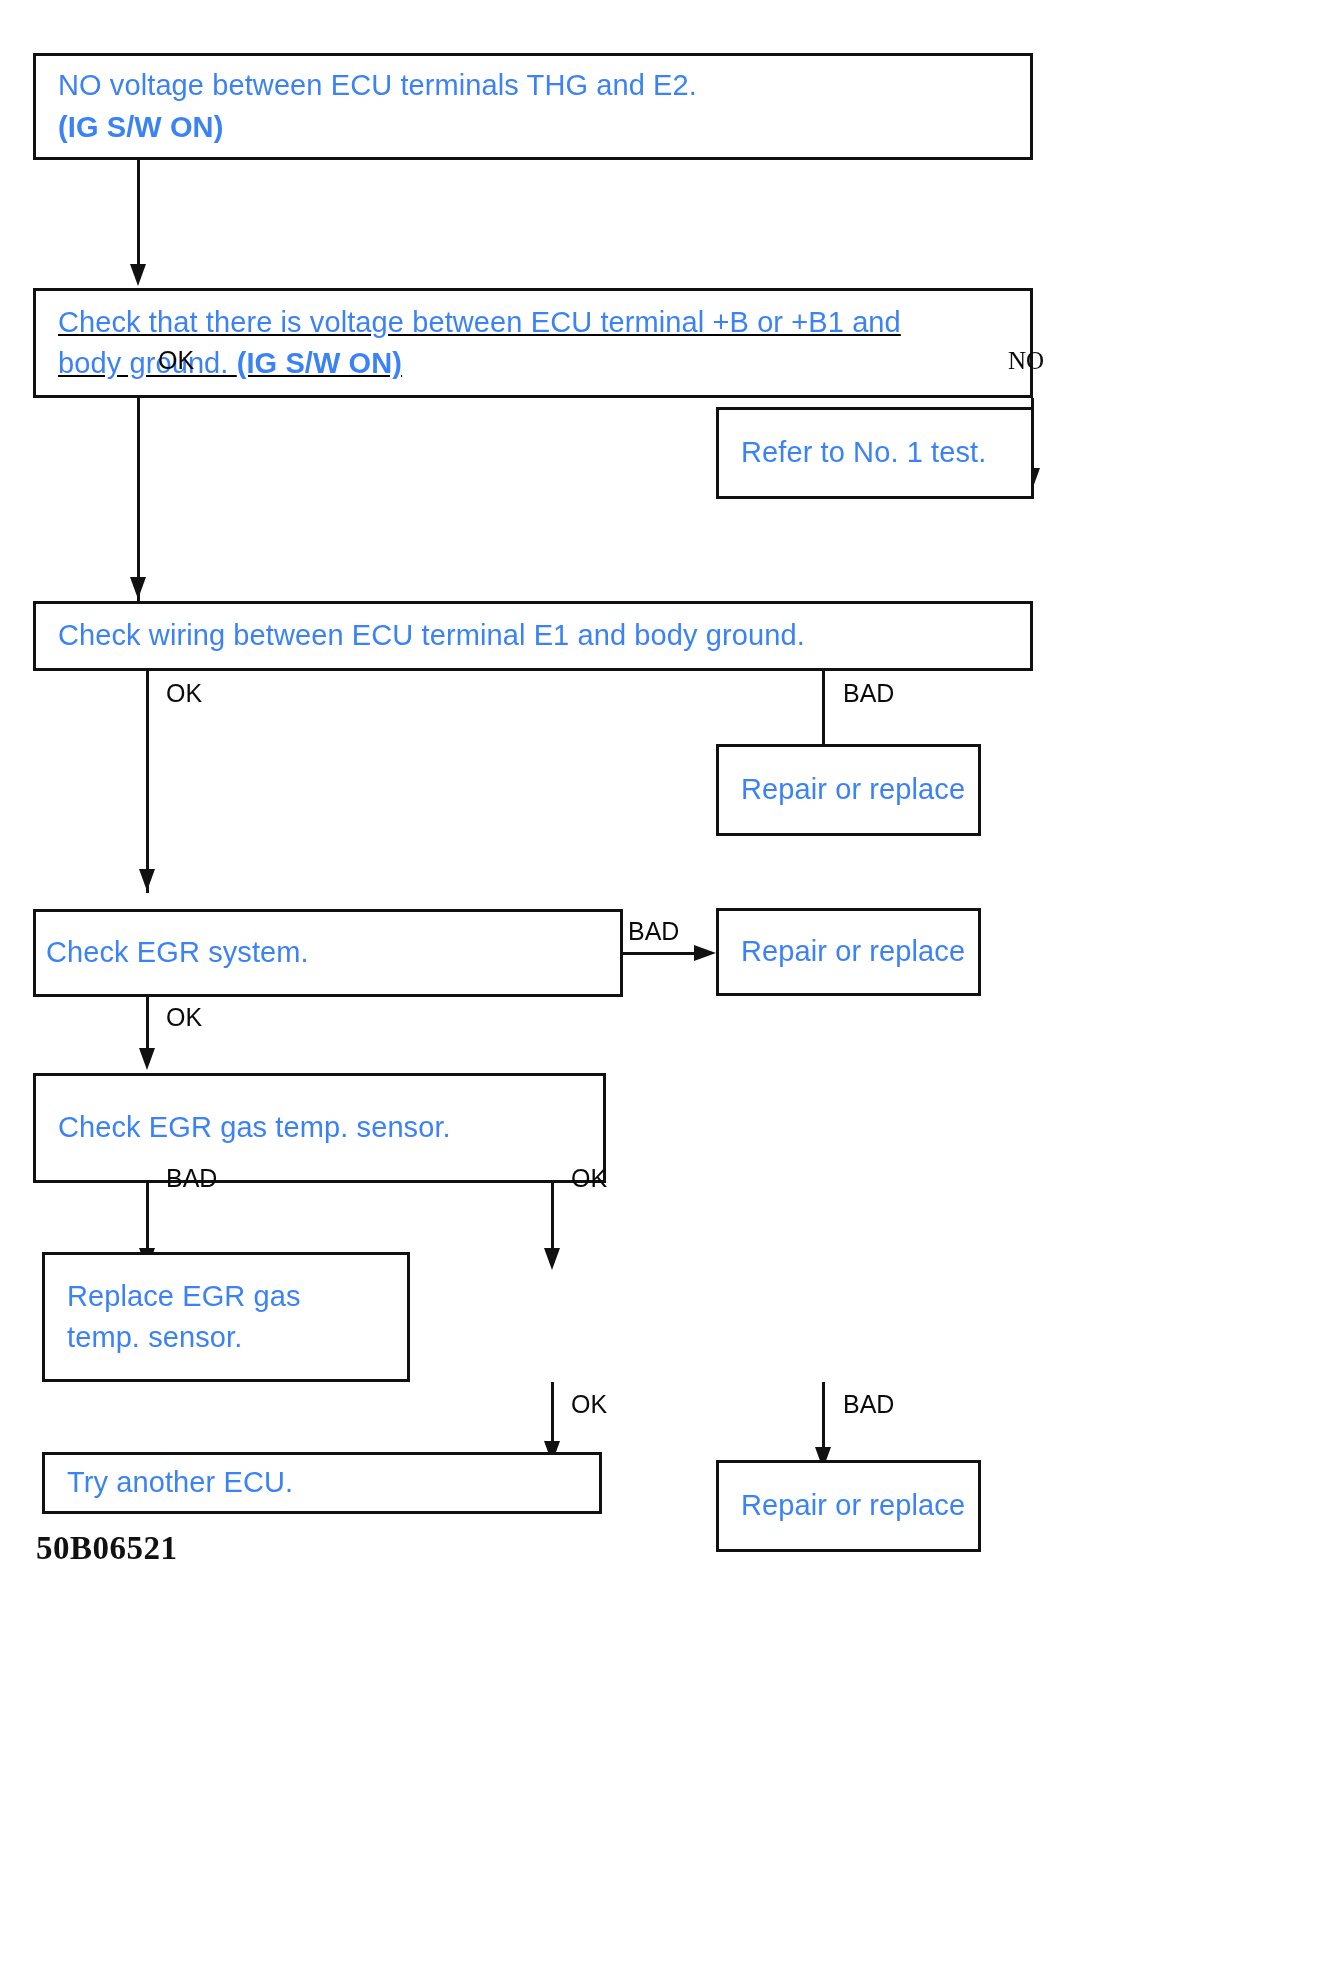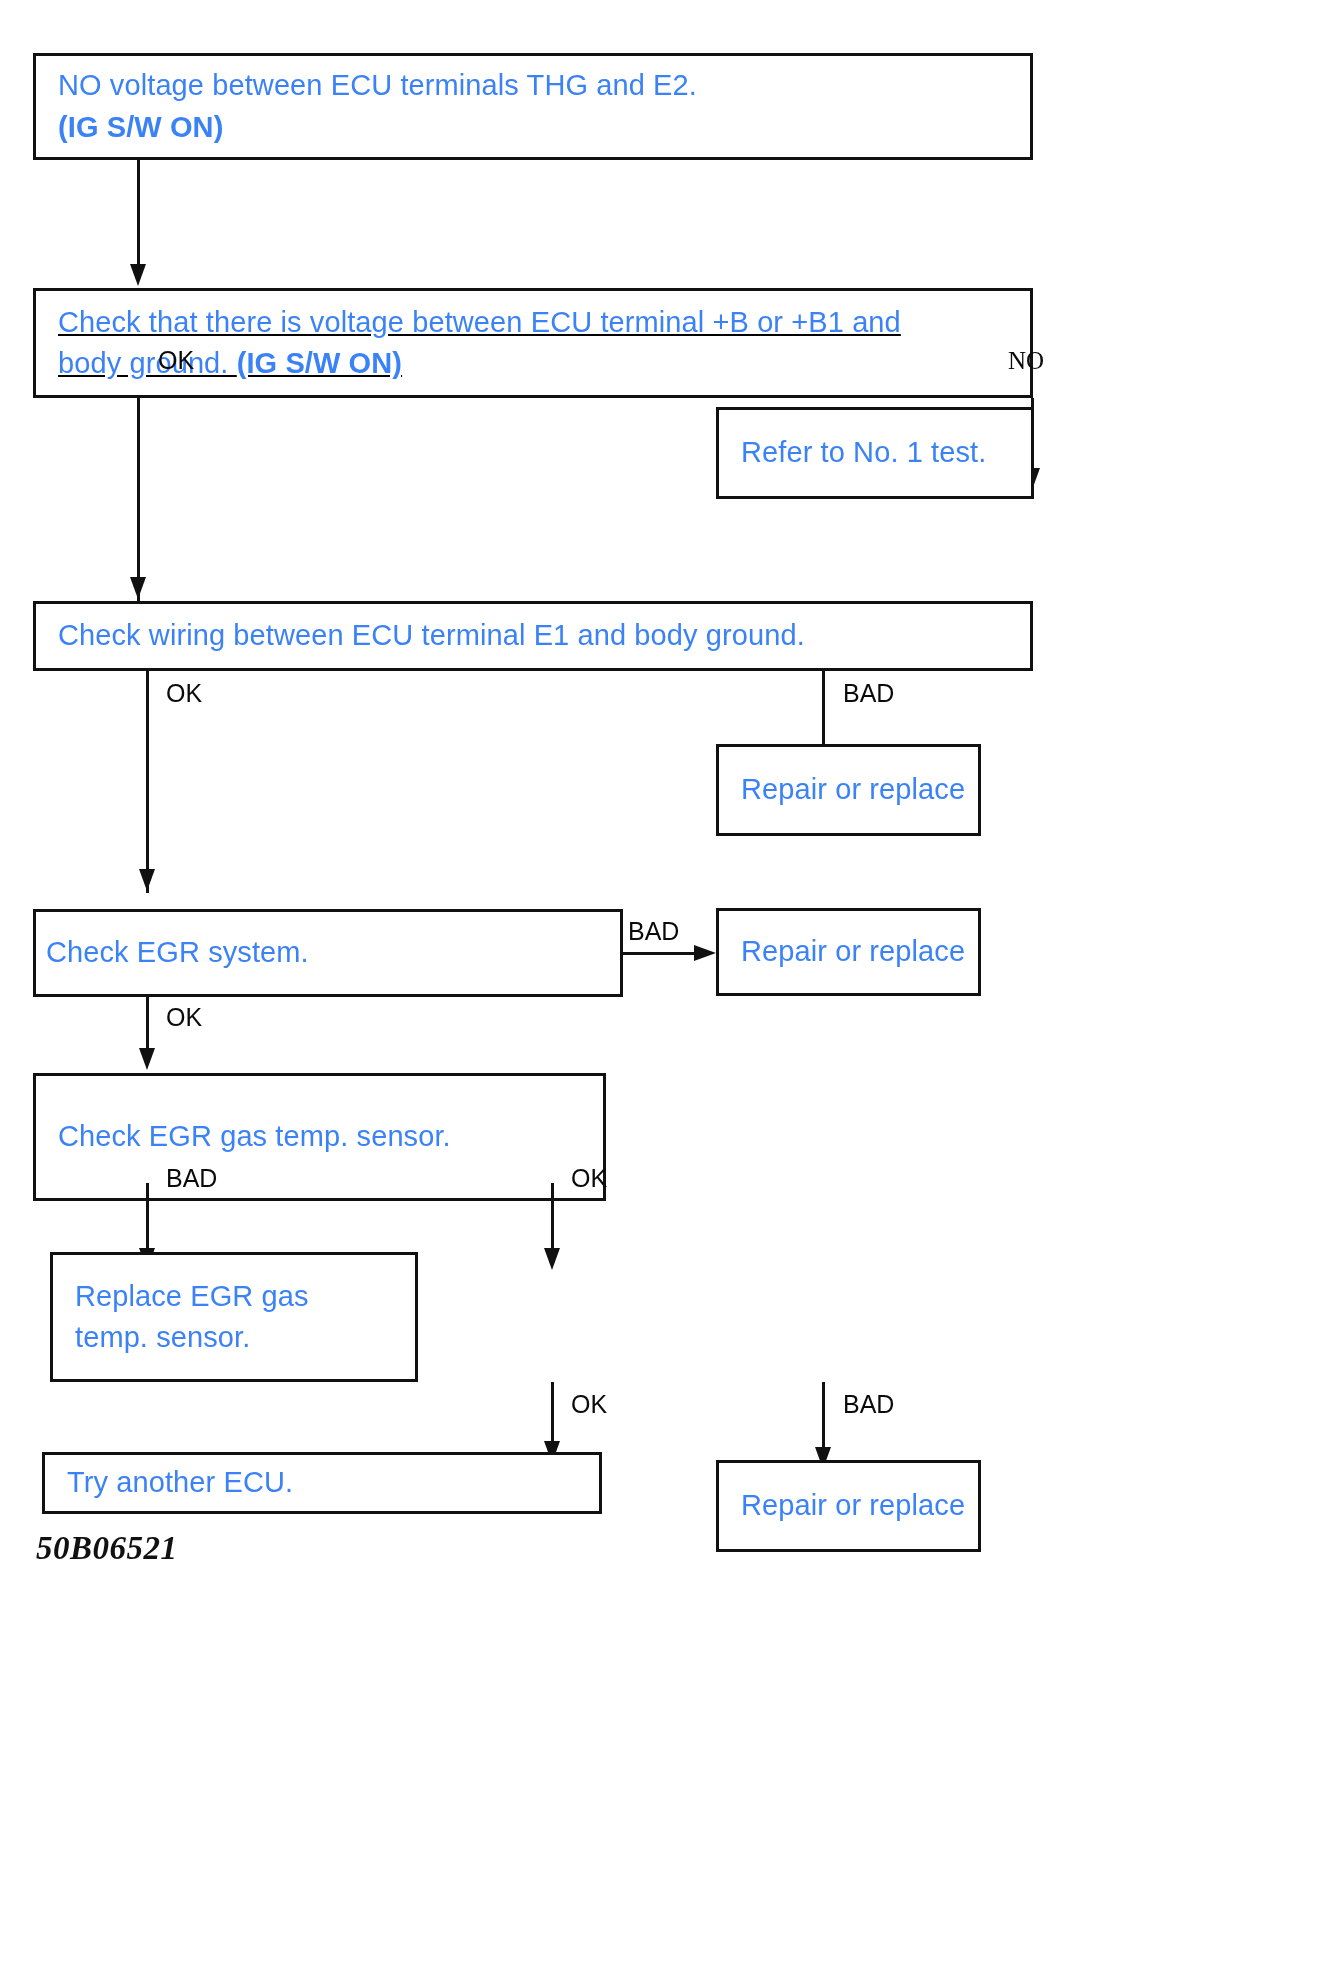--- a/index.html
+++ b/index.html
@@ -81,21 +81,20 @@
     font-size: 25px;
     line-height: 1;
     white-space: nowrap;
     color: #0a0a0a;
   }
 
   
   .figcode {
     position: absolute;
     font-family: "Liberation Serif", serif;
-    font-style: italic;
     font-weight: bold;
     font-size: 33px;
     letter-spacing: 0.5px;
     color: #111111;
   }
 </style>
 </head>
 <body>
 
 <div id="sheet">
@@ -150,33 +149,33 @@
   <div class="blabel" style="left:628px; top:919px;">BAD</div>
 
   <div class="box" style="left:716px; top:908px; width:265px; height:88px;">
     <div class="line">Repair or replace</div>
   </div>
 
   <div class="vline" style="left:146px; top:997px; height:62px;"></div>
   <div class="arrow-down" style="left:139px; top:1048px;"></div>
   <div class="blabel" style="left:166px; top:1005px;">OK</div>
 
-  <div class="box" style="left:33px; top:1073px; width:573px; height:128px;">
+  <div class="box" style="left:33px; top:1073px; width:573px; height:110px;">
     <div class="line">Check EGR gas temp. sensor.</div>
   </div>
 
   <div class="vline" style="left:146px; top:1183px; height:78px;"></div>
   <div class="arrow-down" style="left:139px; top:1248px;"></div>
   <div class="blabel" style="left:166px; top:1166px;">BAD</div>
 
   <div class="vline" style="left:551px; top:1183px; height:78px;"></div>
   <div class="arrow-down" style="left:544px; top:1248px;"></div>
   <div class="blabel" style="left:571px; top:1166px;">OK</div>
 
-  <div class="box" style="left:42px; top:1252px; width:368px; height:130px;margin-left:8px;">
+  <div class="box" style="left:42px; top:1252px; width:368px; height:130px;">
     <div class="line">Replace EGR gas</div>
     <div class="line">temp. sensor.</div>
   </div>
 
 
   <div class="vline" style="left:551px; top:1382px; height:72px;"></div>
   <div class="arrow-down" style="left:544px; top:1441px;"></div>
   <div class="blabel" style="left:571px; top:1392px;">OK</div>
 
   <div class="vline" style="left:822px; top:1382px; height:78px;"></div>

